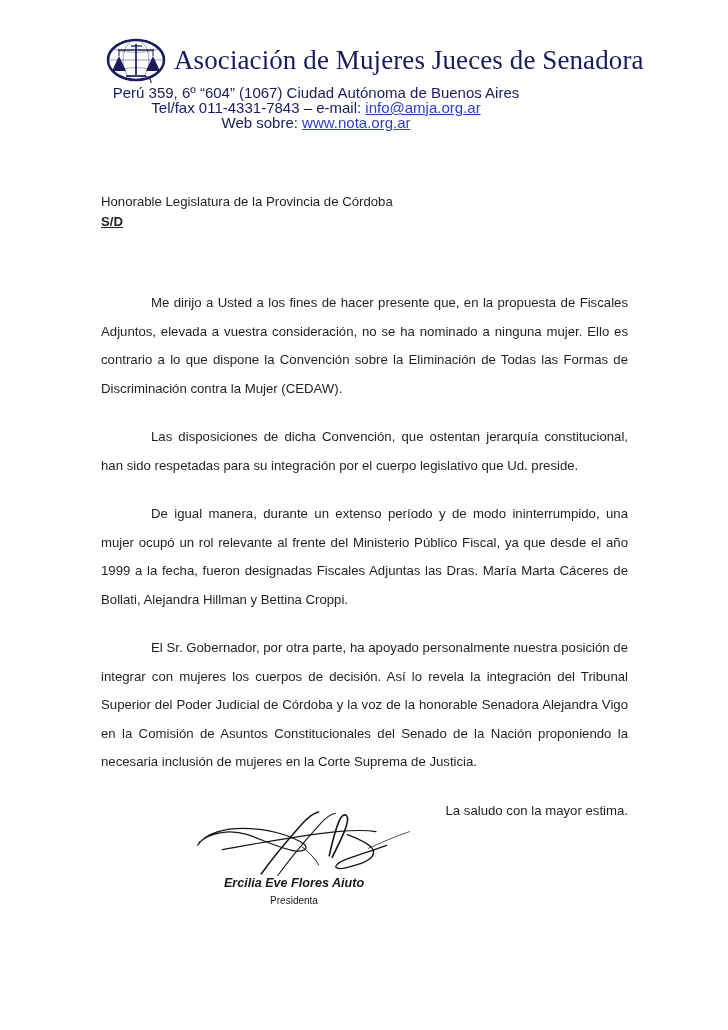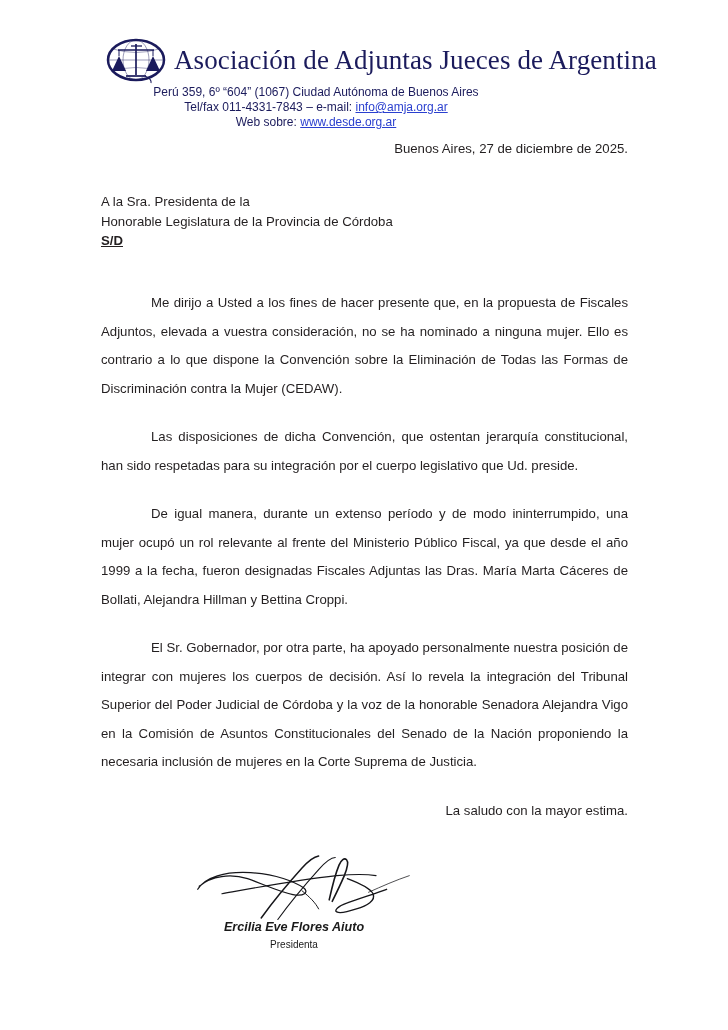--- a/index.html
+++ b/index.html
@@ -54,21 +54,21 @@
     letter-spacing: 0.1px;
     white-space: nowrap;
   }
   .lh-lines {
     text-align: center;
     margin-top: 1px;
     padding-right: 96px;
   }
   .lh-line {
     font-family: "Liberation Sans", sans-serif;
-    font-size: 12px;
+    font-size: 15px;
     line-height: 15px;
     color: #1b1b5c;
     white-space: nowrap;
   }
   .lh-line .lbl { color: #1b1b5c; }
   .lh-link {
     color: #2a3fcf;
     text-decoration: underline;
   }
   .date-line {
@@ -114,21 +114,21 @@
   p.para.plain {
     text-align: right;
     text-indent: 50px;
   }
   p.para:last-child { margin-bottom: 0; }
 
   
   .signature-block {
     position: absolute;
     left: 0;
-    top: 853px;
+    top: 809px;
     width: 588px;
     text-align: center;
   }
   .sig-ink {
     width: 230px;
     height: 68px;
     margin: 0 auto;
     display: block;
     position: relative;
     left: 8px;
@@ -177,40 +177,38 @@
 
           <polygon points="26,38 12,68 40,68" fill="#1b1b5c"></polygon>
           <polygon points="94,38 80,68 108,68" fill="#1b1b5c"></polygon>
 
           <line x1="40" y1="78" x2="80" y2="78" stroke="#1b1b5c" stroke-width="3.4"></line>
 
           <path d="M78 78 q14 6 12 14" fill="none" stroke="#1b1b5c" stroke-width="2.2"></path>
         </svg>
       </span>
 
-      <span class="org-title">Asociación de Adjuntas Jueces de Argentina</span>
+      <span class="org-title">Asociación de Mujeres Jueces de Senadora</span>
     </div>
 
     <div class="lh-lines">
       <div class="lh-line">
         <span>Perú 359, 6º “604” (1067) Ciudad Autónoma de Buenos Aires</span>
       </div>
       <div class="lh-line">
         <span class="lbl">Tel/fax 011-4331-7843 – e-mail: </span><a class="lh-link" href="#">info@amja.org.ar</a>
       </div>
       <div class="lh-line">
-        <span class="lbl">Web sobre: </span><a class="lh-link" href="#">www.desde.org.ar</a>
+        <span class="lbl">Web sobre: </span><a class="lh-link" href="#">www.nota.org.ar</a>
       </div>
     </div>
   </div>
 
-  <div class="date-line">Buenos Aires, 27 de diciembre de 2025.</div>
 
   <div class="addressee">
-    <span class="ln">A la Sra. Presidenta de la</span>
     <span class="ln">Honorable Legislatura de la Provincia de Córdoba</span>
     <span class="ln bold-underline">S/D</span>
   </div>
 
   <div class="para-area">
     <p class="para">Me dirijo a Usted a los fines de hacer presente que, en la propuesta de Fiscales Adjuntos, elevada a vuestra consideración, no se ha nominado a ninguna mujer. Ello es contrario a lo que dispone la Convención sobre la Eliminación de Todas las Formas de Discriminación contra la Mujer (CEDAW).</p>
     <p class="para">Las disposiciones de dicha Convención, que ostentan jerarquía constitucional, han sido respetadas para su integración por el cuerpo legislativo que Ud. preside.</p>
     <p class="para">De igual manera, durante un extenso período y de modo ininterrumpido, una mujer ocupó un rol relevante al frente del Ministerio Público Fiscal, ya que desde el año 1999 a la fecha, fueron designadas Fiscales Adjuntas las Dras. María Marta Cáceres de Bollati, Alejandra Hillman y Bettina Croppi.</p>
     <p class="para">El Sr. Gobernador, por otra parte, ha apoyado personalmente nuestra posición de integrar con mujeres los cuerpos de decisión. Así lo revela la integración del Tribunal Superior del Poder Judicial de Córdoba y la voz de la honorable Senadora Alejandra Vigo en la Comisión de Asuntos Constitucionales del Senado de la Nación proponiendo la necesaria inclusión de mujeres en la Corte Suprema de Justicia.</p>
     <p class="para plain">La saludo con la mayor estima.</p>

